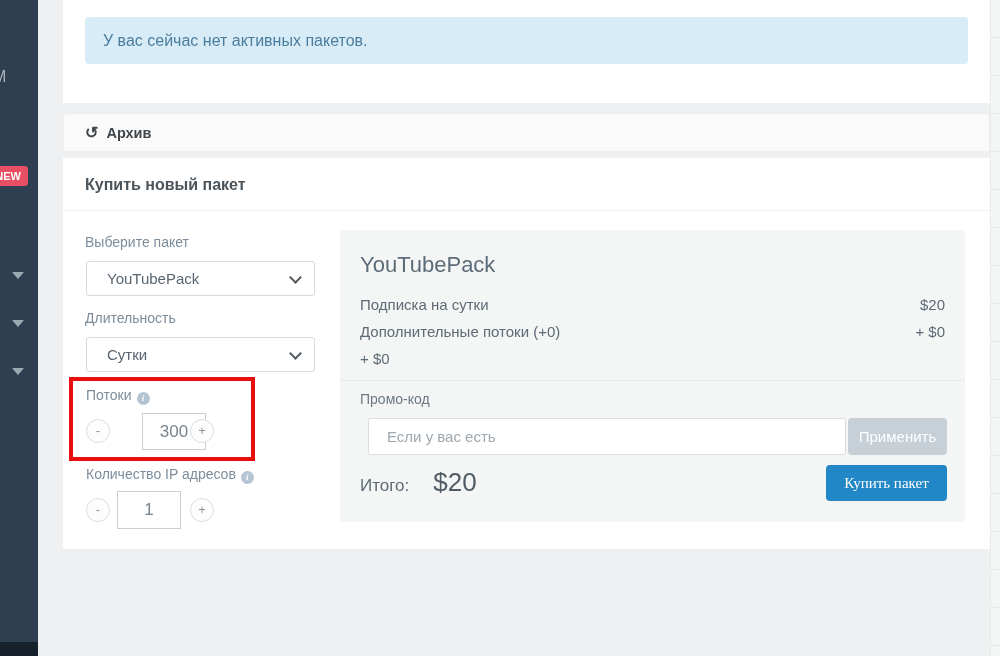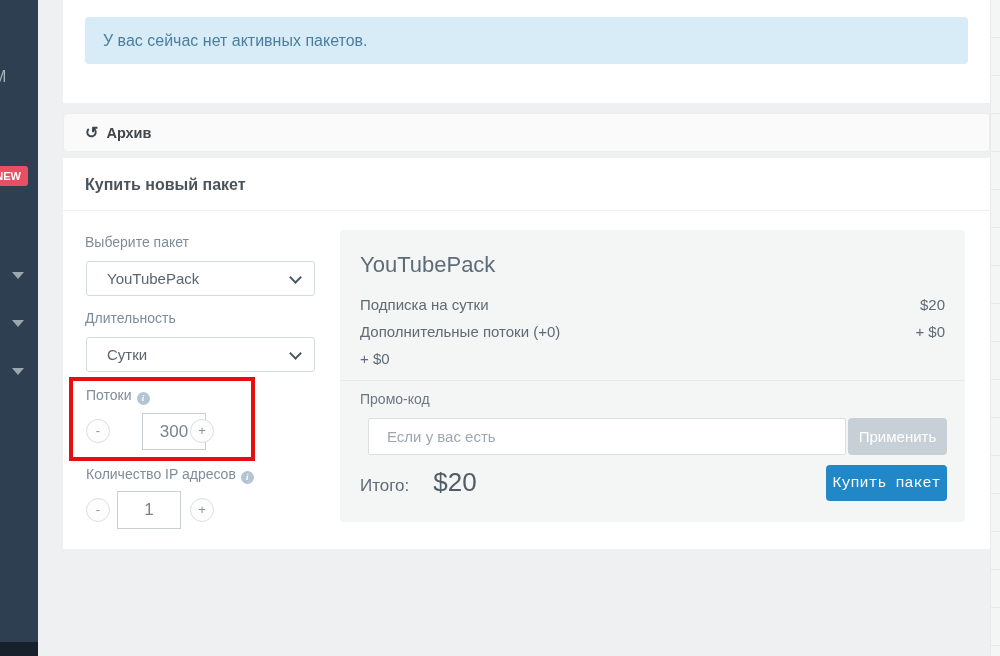--- a/index.html
+++ b/index.html
@@ -166,21 +166,21 @@
   .total-line {
     position: absolute; left: 20px; top: 237px;
     display: flex; align-items: baseline; gap: 24px;
   }
   .total-label { color: #5e6a75; font-size: 17px; }
   .total-value { color: #505c66; font-size: 26px; }
   .buy-btn {
     position: absolute; left: 486px; top: 235px; width: 121px; height: 36px;
     background: #2187c6; border: none; border-radius: 4px;
     color: #ffffff; font-size: 15px; cursor: pointer;
-    font-family: Liberation Mono, monospace;
+    font-family: Liberation Serif, serif;
   }
 </style>
 </head>
 <body>
 
 <div id="screen">
 
   <div class="sidebar">
     <span class="sidebar-fragment">М</span>
     <div class="sidebar-badge">NEW</div>

